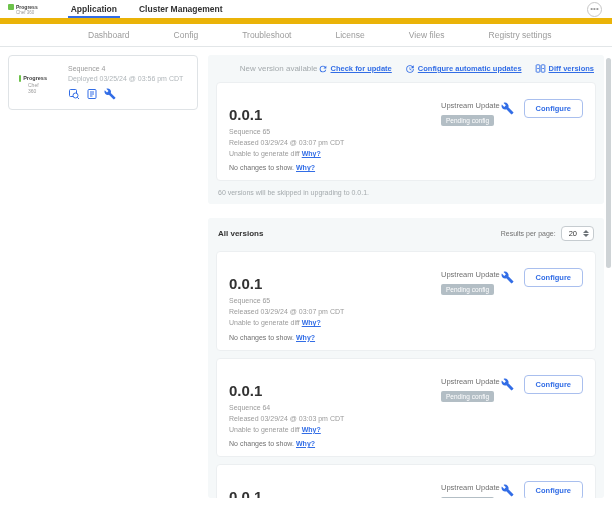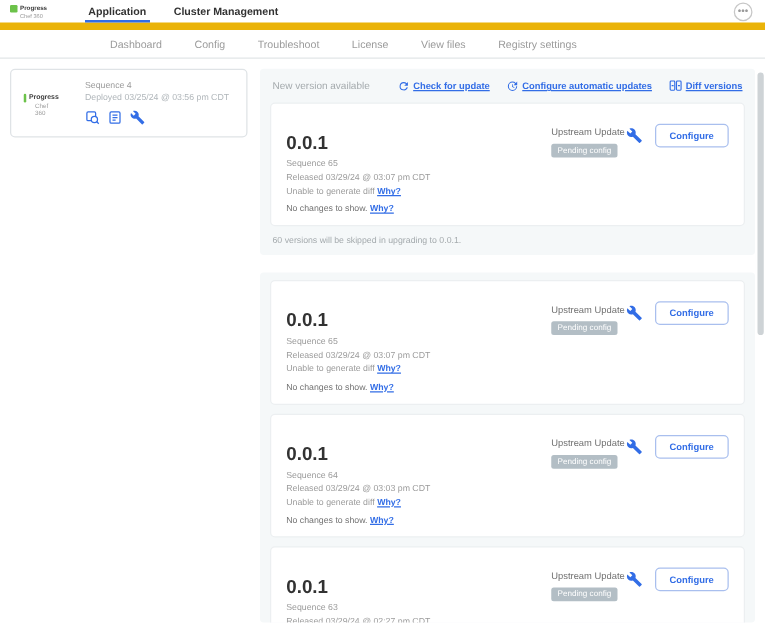--- a/index.html
+++ b/index.html
@@ -30,21 +30,21 @@
   .topbar-spacer { flex:1; }
   .menu-btn {
     align-self:center; width:15px; height:15px; border:1px solid #c7c7c7; border-radius:50%;
     display:flex; align-items:center; justify-content:center;
     color:#9a9a9a; font-size:8px; line-height:1; cursor:pointer; background:#fff;
   }
 
   
   .subnav {
     height:23px; border-bottom:1px solid #e2e6e8; display:flex; align-items:stretch;
-    gap:26px; padding-left:88px; font-size:8.5px; color:#9b9b9b;
+    gap:44px; padding-left:88px; font-size:8.5px; color:#9b9b9b;
   }
   .subnav-item { display:flex; align-items:center; position:relative; cursor:pointer; white-space:nowrap; }
   .subnav-item.active { color:#323232; font-weight:bold; }
   .subnav-item.active::after {
     content:""; position:absolute; left:-2px; right:-2px; bottom:0; height:2px; background:#326de6;
   }
 
   
   .main { display:flex; padding:8px; gap:10px; height:459px; }
 
@@ -62,21 +62,21 @@
   .dc-body { display:flex; flex-direction:column; gap:3px; }
   .dc-version { font-size:15px; font-weight:bold; letter-spacing:.2px; }
   .dc-seq { font-size:7px; color:#9b9b9b; }
   .dc-deployed { font-size:7px; color:#b0b6ba; }
   .dc-icons { display:flex; gap:6px; margin-top:3px; align-items:center; }
   .dc-icons svg { display:block; cursor:pointer; }
 
   
   .right-col { flex:1; min-width:0; display:flex; flex-direction:column; }
   .section { background:#f5f8f9; border-radius:3px; padding:6px 8px 8px; }
-  .sec1-header { display:flex; justify-content:space-between; align-items:center; margin:2px 2px 8px; }
+  .sec1-header { display:flex; justify-content:flex-end; align-items:center; margin:2px 2px 8px; }
   .sec-title-muted { color:#a4aaad; font-size:8px; }
   .actions { display:flex; gap:13px; align-items:center; }
   .action-link { display:flex; gap:3px; align-items:center; color:#326de6; font-size:7.5px; font-weight:bold; white-space:nowrap; }
   .action-link .lbl { text-decoration:underline; }
   .action-link svg { display:block; }
 
   
   .vcard {
     background:#fff; border:1px solid #eceff1; border-radius:4px;
     padding:7px 12px 9px; display:flex; align-items:flex-start;
@@ -238,20 +238,33 @@
           <button class="configure-btn">Configure</button>
         </div>
       </div>
 
       <div class="skip-notice">60 versions will be skipped in upgrading to 0.0.1.</div>
     </div>
 
     <div class="gap"></div>
 
     <div class="section sec2">
+      <div class="sec2-header">
+        <div class="sec2-title">All versions</div>
+        <div class="rpp">
+          <span>Results per page:</span>
+          <div class="rpp-select">
+            <span>20</span>
+            <span class="stepper">
+              <span class="tri-up"></span>
+                <span class="tri-down"></span>
+            </span>
+          </div>
+        </div>
+      </div>
 
       <div class="vcard">
         <div class="vc-left">
           <div class="vc-version">0.0.1</div>
           <div class="vc-meta">Sequence 65</div>
           <div class="vc-meta">Released 03/29/24 @ 03:07 pm CDT</div>
           <div class="vc-meta">
             <span>Unable to generate diff</span><a class="why">Why?</a>
           </div>
           <div class="vc-nochanges">

